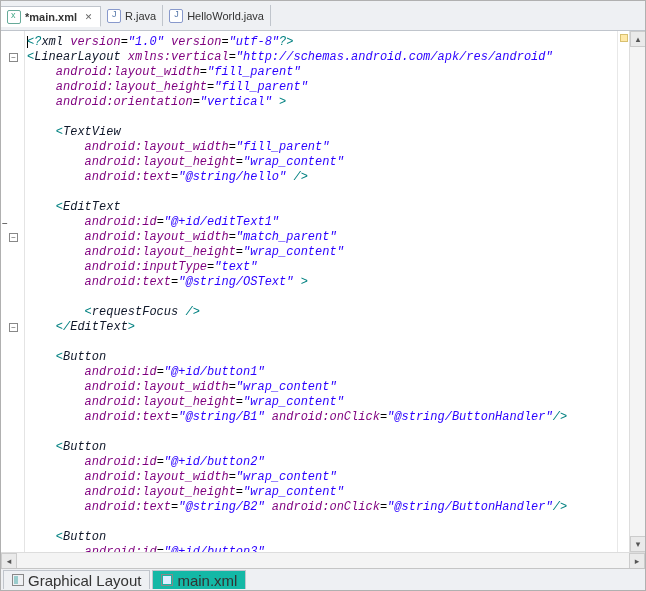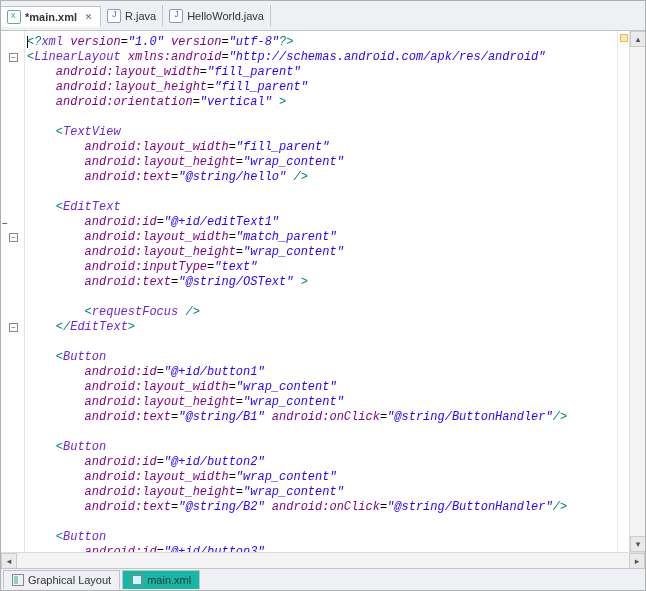--- a/index.html
+++ b/index.html
@@ -13,33 +13,33 @@
   .tab-close { width: 11px; height: 11px; font-size: 9px; color: #666; display:flex; align-items:center; justify-content:center; margin-left: 2px; }
   .icon-xml { background: linear-gradient(#fff,#fff); border:1px solid #6a9; border-radius: 2px; position: relative; }
   .icon-xml::after { content:"x"; position:absolute; font-size:9px; color:#4a8; left:3px; top:-1px; }
   .icon-java { background: linear-gradient(#fff,#fff); border:1px solid #89c; border-radius: 2px; position: relative; }
   .icon-java::after { content:"J"; position:absolute; font-size:9px; color:#57a; left:4px; top:-1px; }
   .editor-area { flex: 1; display: flex; overflow: hidden; }
   .gutter { width: 24px; background: #fff; border-right: 1px solid #e4e4e4; position: relative; }
   .fold-mark { position: absolute; left: 8px; width: 9px; height: 9px; border: 1px solid #888; background: #fff; font-size: 8px; line-height: 7px; text-align: center; color: #555; }
   .collapse-mark { position: absolute; left: 1px; width: 10px; height: 7px; font-size: 10px; color: #333; }
   .code { flex: 1; font-family: "Courier New", monospace; font-size: 12px; line-height: 15px; white-space: pre; padding: 4px 0 4px 2px; color: #000; overflow: auto; font-style: italic; }
-  .tk-tag  { color: #6d28d9; }
+  .tk-tag  { color: #0f172a; }
   .tk-attr { color: #7f007f; }
   .tk-str  { color: #2a00ff; }
   .tk-punc { color: #008080; }
   .vscroll { width: 16px; background: #f4f4f4; border-left: 1px solid #ddd; position: relative; }
   .v-up, .v-down { position: absolute; left: 0; width: 16px; height: 16px; background: #eaeaea; display:flex; align-items:center; justify-content:center; font-size:9px; color:#555; border:1px solid #ccc;}
   .v-up { top:0 } .v-down { bottom:0 }
   .overview { width: 12px; background: #fff; border-left: 1px solid #e8e8e8; position: relative; }
   .overview-top { position:absolute; top:3px; left:2px; width:8px; height:8px; background:#ffe9a8; border:1px solid #d8c070; }
   .hscroll { height: 16px; background: #f4f4f4; border-top: 1px solid #ddd; display:flex; align-items:center; }
   .h-btn { width:16px; height:16px; background:#eaeaea; border:1px solid #ccc; display:flex; align-items:center; justify-content:center; font-size:9px; color:#555; }
   .bottom-tabs { height: 22px; background: #eef0f3; border-top: 1px solid #c5c5c5; display: flex; align-items:center; padding-left: 2px; }
-  .btab { display:flex; align-items:center; gap:4px; height:19px; padding: 0 8px; border:1px solid #c0c5cc; border-bottom:none; background:#eef0f3; font-size:11px; color:#333; margin-right:2px; }
+  .btab { display:flex; align-items:center; gap:4px; height:19px; padding: 0 8px; border:1px solid #c0c5cc; border-bottom:none; background:#eef0f3; font-size:15px; color:#333; margin-right:2px; }
   .btab.active { background:#14b8a6; }
   .btab-icon { width:12px; height:12px; border:1px solid #888; display:inline-block; position:relative; }
   .btab-icon.layout::after{ content:""; position:absolute; top:1px; left:1px; width:4px; height:8px; background:#9cc; }
   .btab-icon.file::after{ content:""; position:absolute; top:1px; left:1px; width:8px; height:8px; background:#def; }
   .cursor-line::before{ content:""; display:inline-block; width:1px; height:12px; background:#000; vertical-align:middle; margin-right:-1px;}
 </style>
 </head>
 <body>
 
 <div class="window">
@@ -61,21 +61,21 @@
   </div>
 
   <div class="editor-area">
     <div class="gutter">
       <div class="collapse-mark" style="top:187px">−</div>
       <div class="fold-mark" style="top:22px">−</div>
       <div class="fold-mark" style="top:202px">−</div>
       <div class="fold-mark" style="top:292px">−</div>
     </div>
     <div class="code" id="code"><span class="cursor-line"></span><span class="tk-punc">&lt;?</span><span class="tk-tag">xml</span><span class="tk-attr"> version</span>=<span class="tk-str">"1.0"</span><span class="tk-attr"> version</span>=<span class="tk-str">"utf-8"</span><span class="tk-punc">?&gt;</span>
-<span class="tk-punc">&lt;</span><span class="tk-tag">LinearLayout</span><span class="tk-attr"> xmlns:android</span>=<span class="tk-str">"http://schemas.android.com/apk/res/android"</span>
+<span class="tk-punc">&lt;</span><span class="tk-tag">LinearLayout</span><span class="tk-attr"> xmlns:vertical</span>=<span class="tk-str">"http://schemas.android.com/apk/res/android"</span>
     <span class="tk-attr">android:layout_width</span>=<span class="tk-str">"fill_parent"</span>
     <span class="tk-attr">android:layout_height</span>=<span class="tk-str">"fill_parent"</span>
     <span class="tk-attr">android:orientation</span>=<span class="tk-str">"vertical"</span><span class="tk-punc"> &gt;</span>
 
     <span class="tk-punc">&lt;</span><span class="tk-tag">TextView</span>
         <span class="tk-attr">android:layout_width</span>=<span class="tk-str">"fill_parent"</span>
         <span class="tk-attr">android:layout_height</span>=<span class="tk-str">"wrap_content"</span>
         <span class="tk-attr">android:text</span>=<span class="tk-str">"@string/hello"</span><span class="tk-punc"> /&gt;</span>
 
     <span class="tk-punc">&lt;</span><span class="tk-tag">EditText</span>

